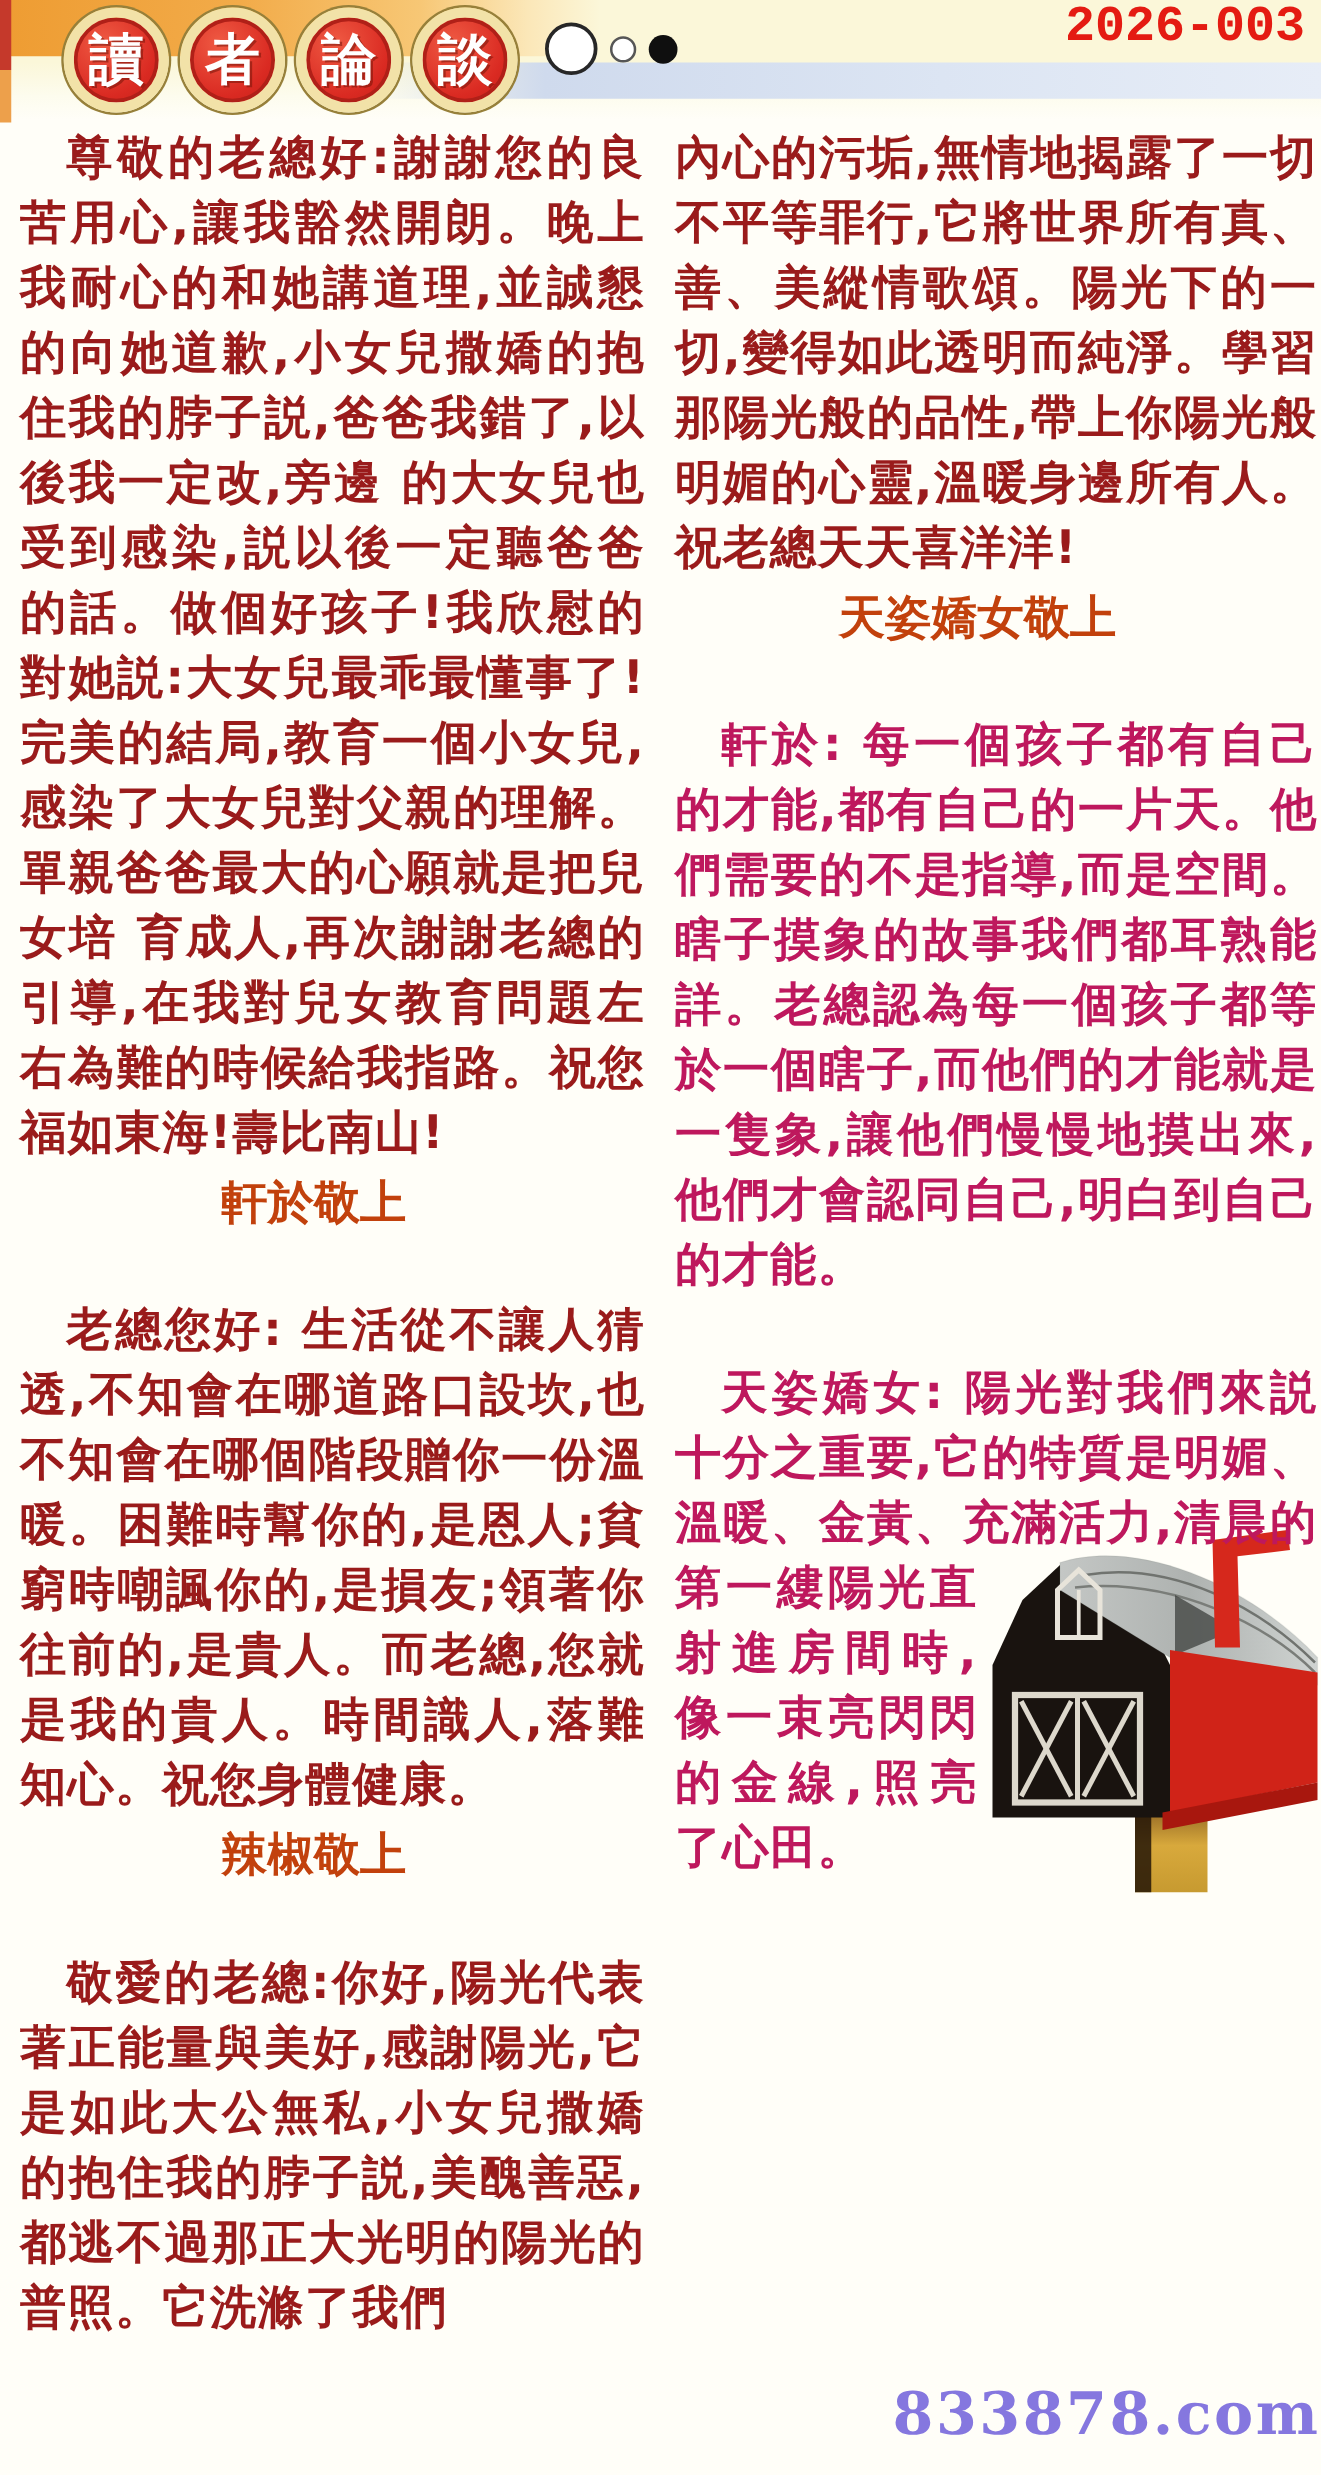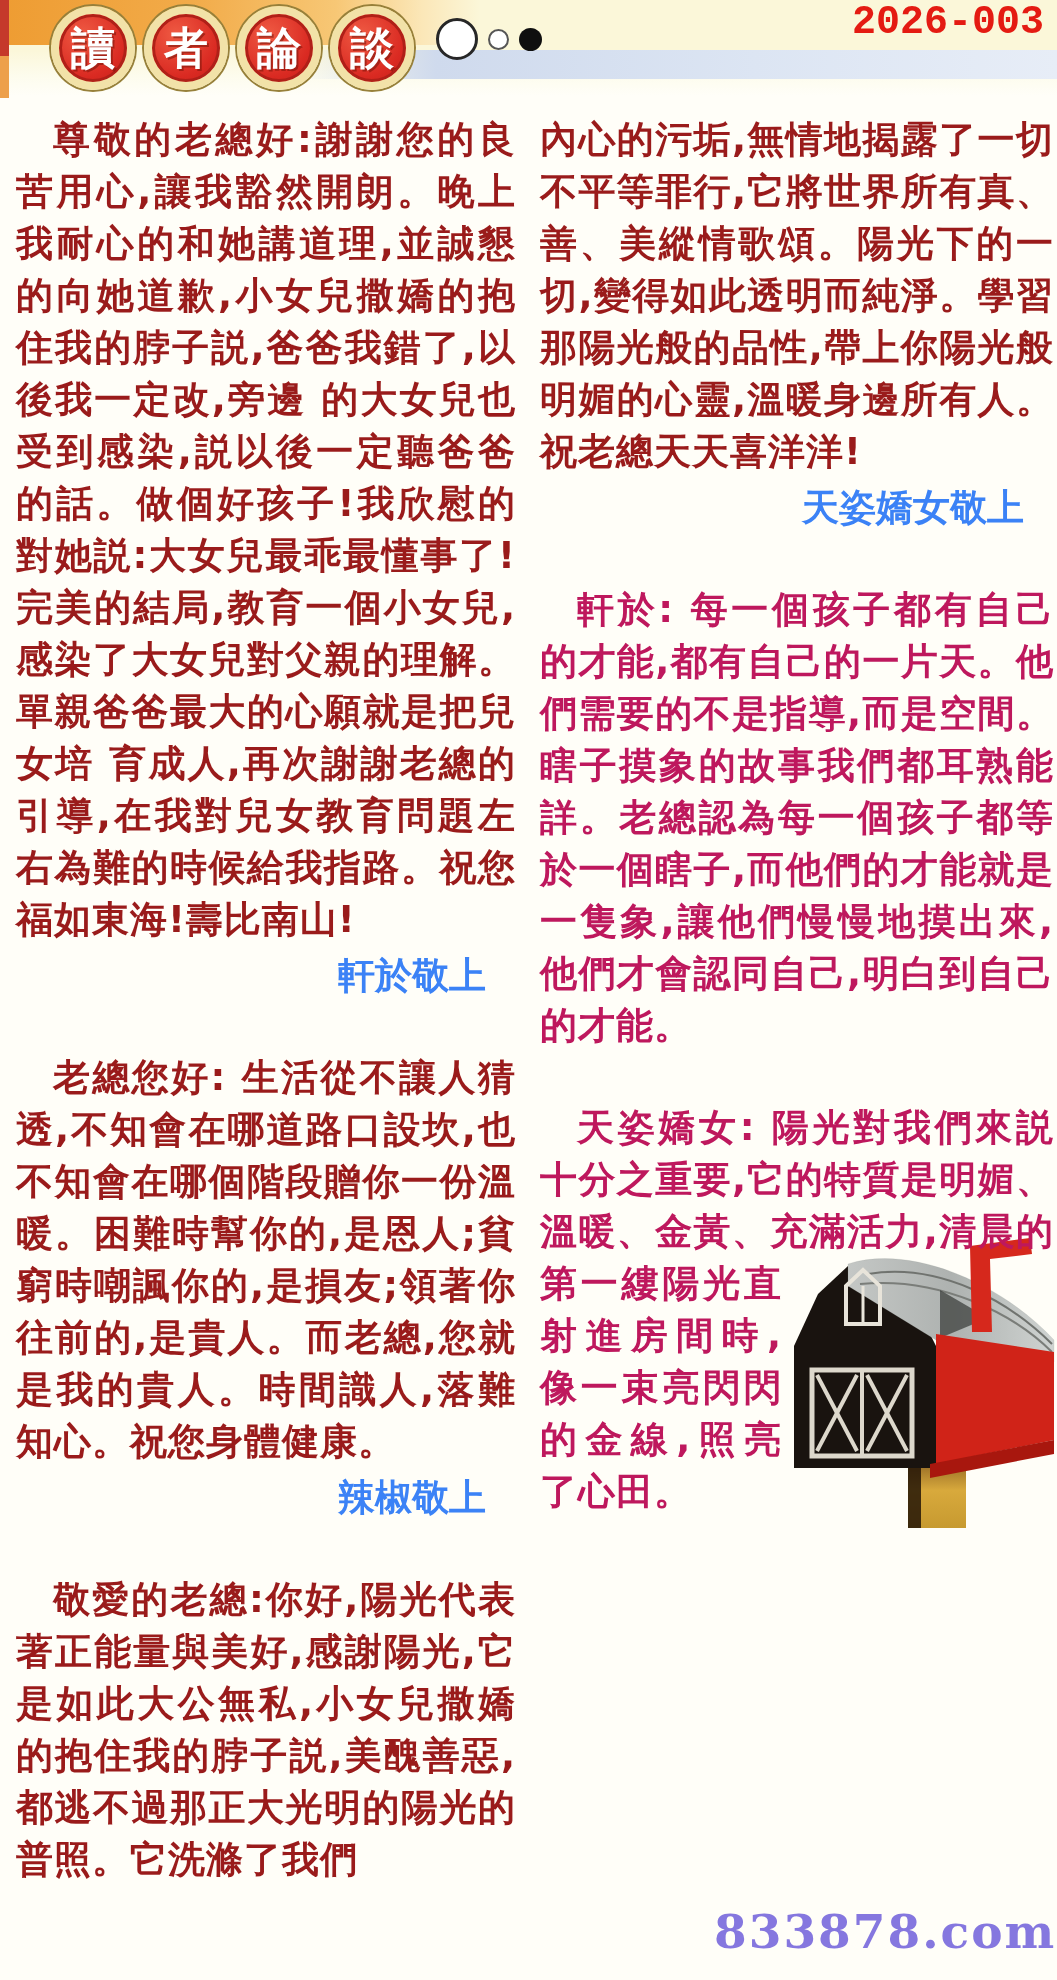--- a/index.html
+++ b/index.html
@@ -26,31 +26,31 @@
     display:flex;align-items:center;justify-content:center;}
   .badge-char{color:#ffffff;font-size:44px;font-weight:900;line-height:1;
     text-shadow:2px 2px 0 rgba(120,20,10,.55);}
   .dots{position:absolute;left:436px;top:16px;height:46px;display:flex;align-items:center;gap:10px;}
   .dot-large{width:36px;height:36px;border-radius:50%;background:#fff;border:3px solid #272727;}
   .dot-small{width:17px;height:17px;border-radius:50%;background:#fff;border:2px solid #565656;}
   .dot-filled{width:23px;height:23px;border-radius:50%;background:#0f0f0f;}
   .issue{position:absolute;top:0px;left:852px;
     font-family:Liberation Mono, monospace;font-size:40px;font-weight:700;color:#e41b12;}
   
-  .col{position:absolute;top:100px;margin-top:14px;}
+  .col{position:absolute;top:100px;}
   .col-left{left:16px;width:500px;}
   .col-right{left:540px;width:514px;}
   .body-text{
     margin:0;font-size:37px;line-height:52px;font-weight:700;
     color:#9a1b1b;text-align:justify;text-justify:inter-character;
     word-break:break-all;letter-spacing:1px;}
   .indent{text-indent:1em;}
   .reply{color:#be185d;}
-  .sig{font-size:37px;line-height:52px;font-weight:700;color:#3b82f6;
-    text-align:right;padding-right:30px;margin:4px 0 50px 0;}
+  .sig{font-size:37px;line-height:52px;font-weight:700;color:#c2410c;
+    text-align:center;padding-right:30px;margin:4px 0 50px 0;}
   .reply-1{margin-top:50px;}
   .reply-2{margin-top:56px;}
   .reply-3{margin-top:50px;}
   
   .mailbox-float{float:right;width:268px;height:190px;margin:0 -4px 0 8px;overflow:visible;}
   .mailbox-float svg{display:block;width:268px;height:300px;margin-top:-30px;}
   
   .watermark{position:absolute;left:714px;top:1892px;z-index:6;
     font-family:"DejaVu Serif",serif;font-size:47px;font-weight:700;
     color:rgba(116,100,219,0.88);letter-spacing:2px;margin-top:12px;}

